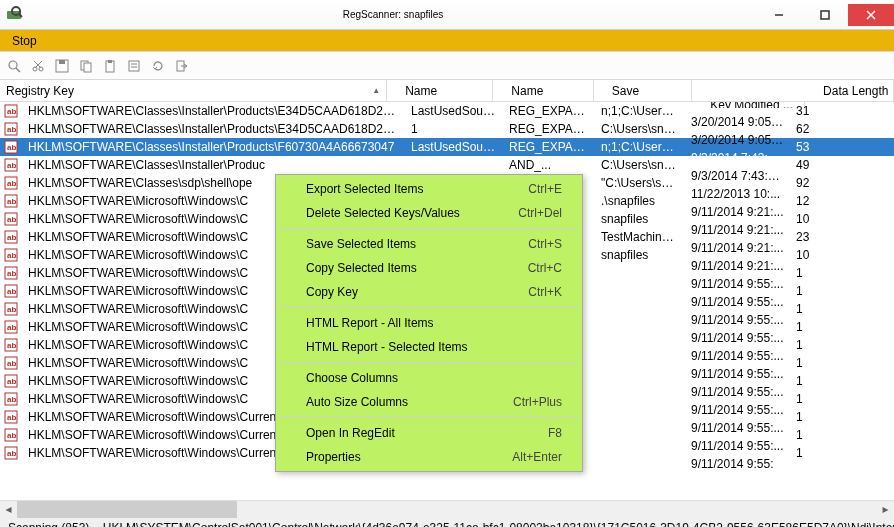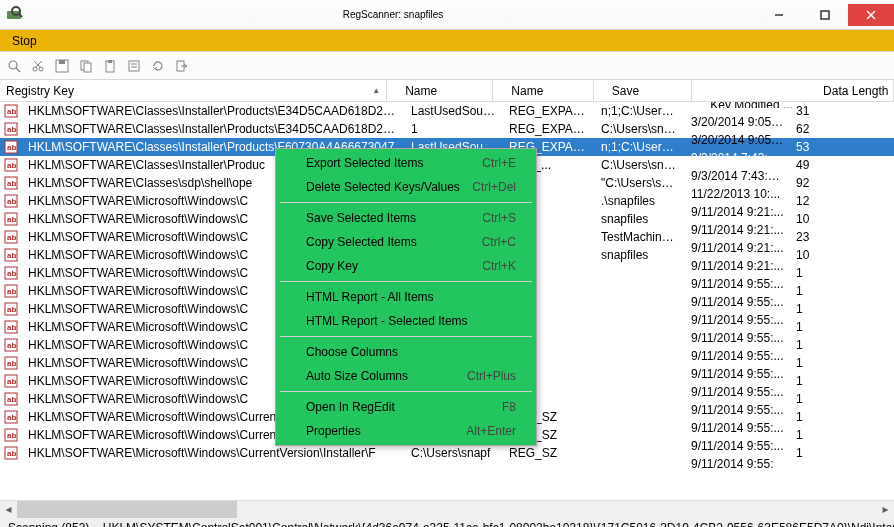--- a/index.html
+++ b/index.html
@@ -31,21 +31,21 @@
 .header-cell .sort-arrow { margin-left: auto; font-size: 8px; color: #666; }
 
 .grid-body { position: relative; height: 398px; overflow: hidden; }
 .row { display: flex; height: 18px; align-items: center; }
 .row.selected { background: #2f7ecb; color: #fff; }
 .row.selected .cell { color: #fff; }
 .row.selected .val-icon rect.page { fill: #fff; }
 .cell { padding: 1px 6px; white-space: nowrap; overflow: hidden; text-overflow: ellipsis; }
 .val-icon { width: 16px; height: 14px; flex: 0 0 auto; margin-left: 4px; margin-right: 2px; }
 
-.context-menu { position: absolute; left: 275px; top: 148px; width: 262px; background: #22c55e; border: 1px solid #a7a7a7; box-shadow: 2px 2px 6px rgba(0,0,0,0.25); z-index: 10; padding: 2px; }
+.context-menu { position: absolute; left: 275px; top: 174px; width: 308px; background: #bef264; border: 1px solid #a7a7a7; box-shadow: 2px 2px 6px rgba(0,0,0,0.25); z-index: 10; padding: 2px; }
 .context-menu .cm-item { height: 24px; display: flex; align-items: center; padding: 0 18px 0 28px; }
 .context-menu .cm-item .cm-shortcut { margin-left: auto; color: #444; }
 .context-menu .cm-sep { height: 1px; background: #d0d0d0; margin: 3px 2px; }
 
 .hscroll { height: 17px; background: #f0f0f0; border-top: 1px solid #dedede; display: flex; align-items: center; }
 .hscroll .sbtn { width: 17px; height: 17px; display: flex; align-items: center; justify-content: center; color: #606060; background: #f0f0f0; }
 .hscroll .track { flex: 1; height: 17px; background: #f0f0f0; position: relative; }
 .hscroll .thumb { position: absolute; left: 0; top: 0; height: 17px; width: 220px; background: #cdcdcd; }
 
 .statusbar { height: 22px; background: #f0f0f0; border-top: 1px solid #d0d0d0; padding: 3px 8px; white-space: nowrap; overflow: hidden; }

